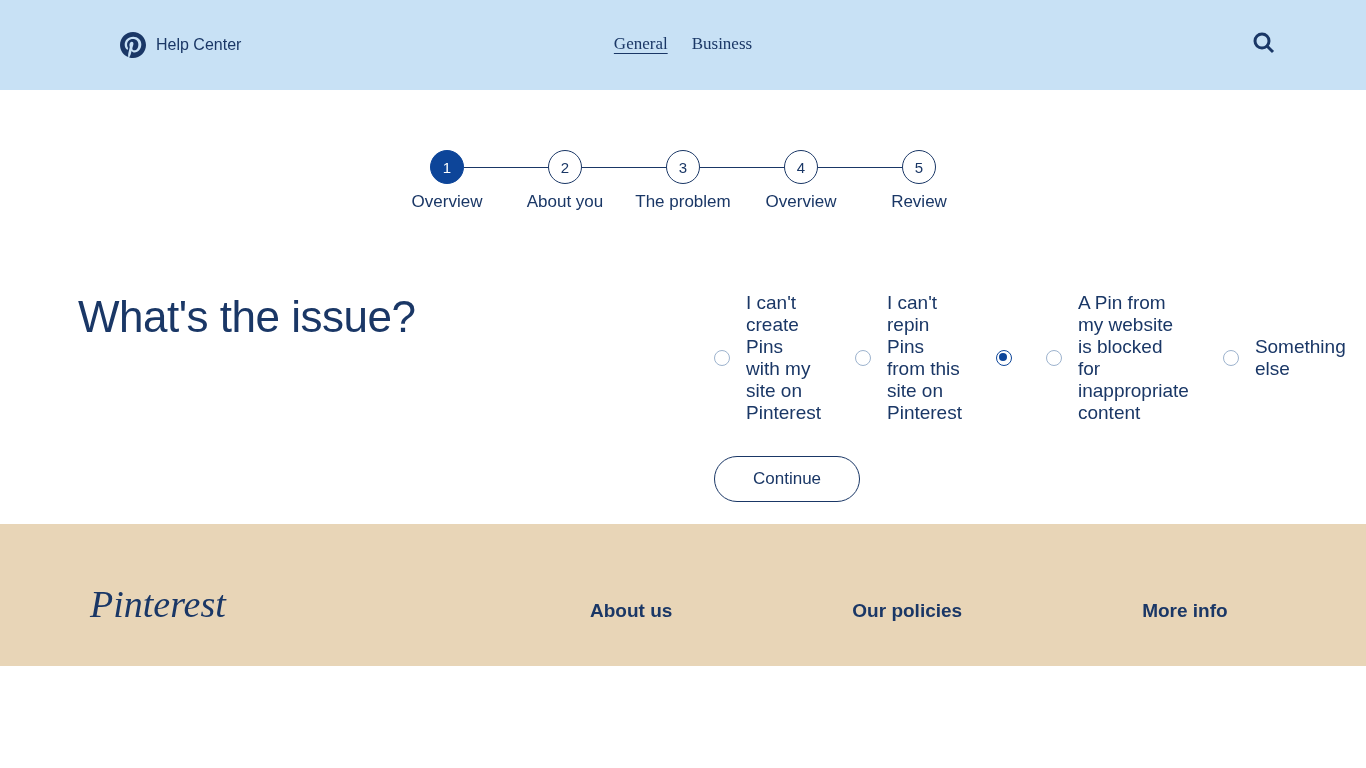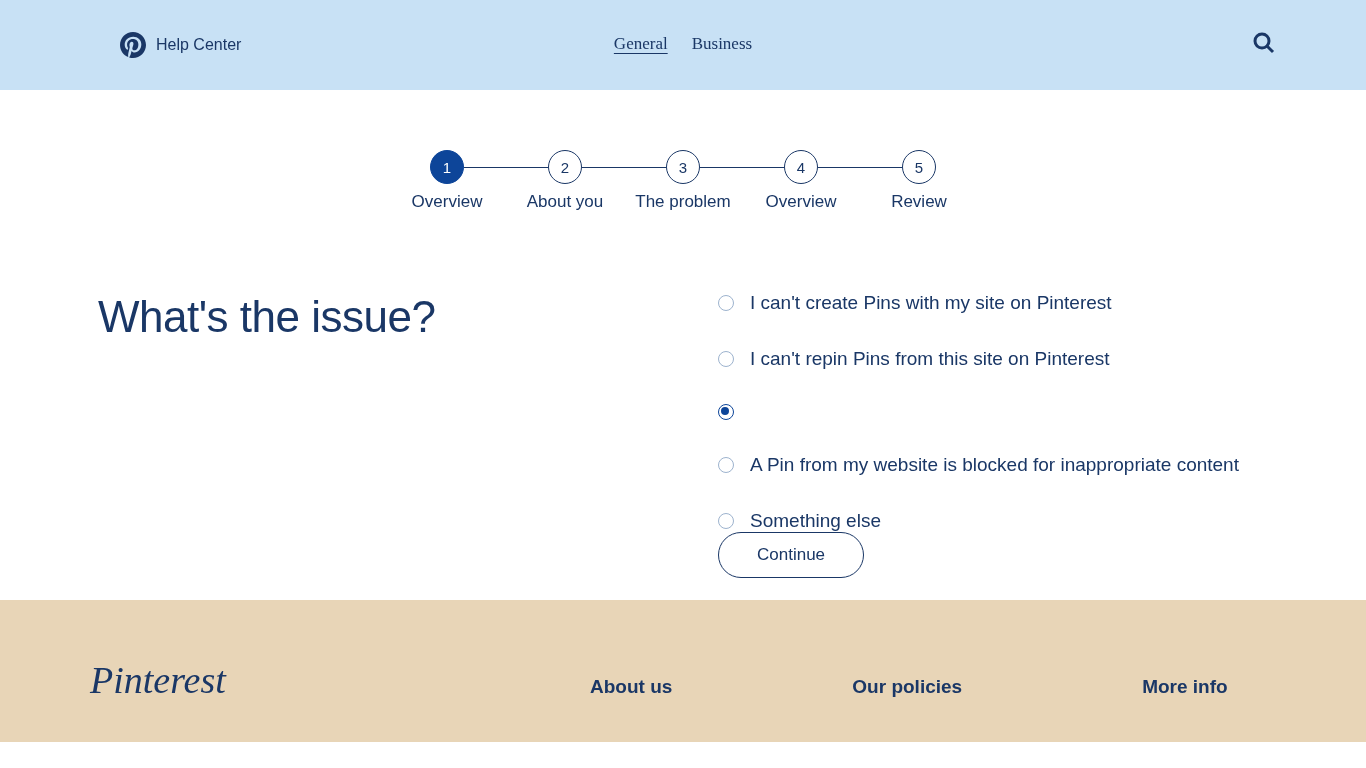--- a/index.html
+++ b/index.html
@@ -104,37 +104,38 @@
       z-index: 1;
     }
     .step-line-1 { width: 84px; }
     .step-line-2 { width: 84px; }
     .step-line-3 { width: 84px; }
     .step-line-4 { width: 84px; }
     
     .content {
       display: flex;
       margin-top: 80px;
-      padding: 0 98px;
+      padding: 0 78px;
+      gap: 16px;
     }
     .content-left {
       flex: 0 0 620px;
     }
     .question-title {
       font-size: 44px;
       color: #1a3766;
       font-weight: 400;
       letter-spacing: -0.5px;
     }
     .content-right {
       flex: 1;
     }
     .radio-group {
       display: flex;
-      flex-direction: column;
+      flex-direction: row;
       gap: 34px;
     }
     .radio-option {
       display: flex;
       align-items: center;
       gap: 16px;
       cursor: pointer;
     }
     .radio-circle {
       width: 16px;
@@ -156,20 +157,21 @@
       width: 8px;
       height: 8px;
       border-radius: 50%;
       background: #0d4599;
     }
     .radio-label {
       font-size: 19px;
       color: #1a3766;
     }
     .continue-button {
+      margin-top: 32px;
       padding: 12px 38px;
       border: 1.5px solid #1a3766;
       border-radius: 26px;
       background: #fff;
       color: #1a3766;
       font-size: 17px;
       cursor: pointer;
     }
     .footer {
       background: #e8d5b7;

